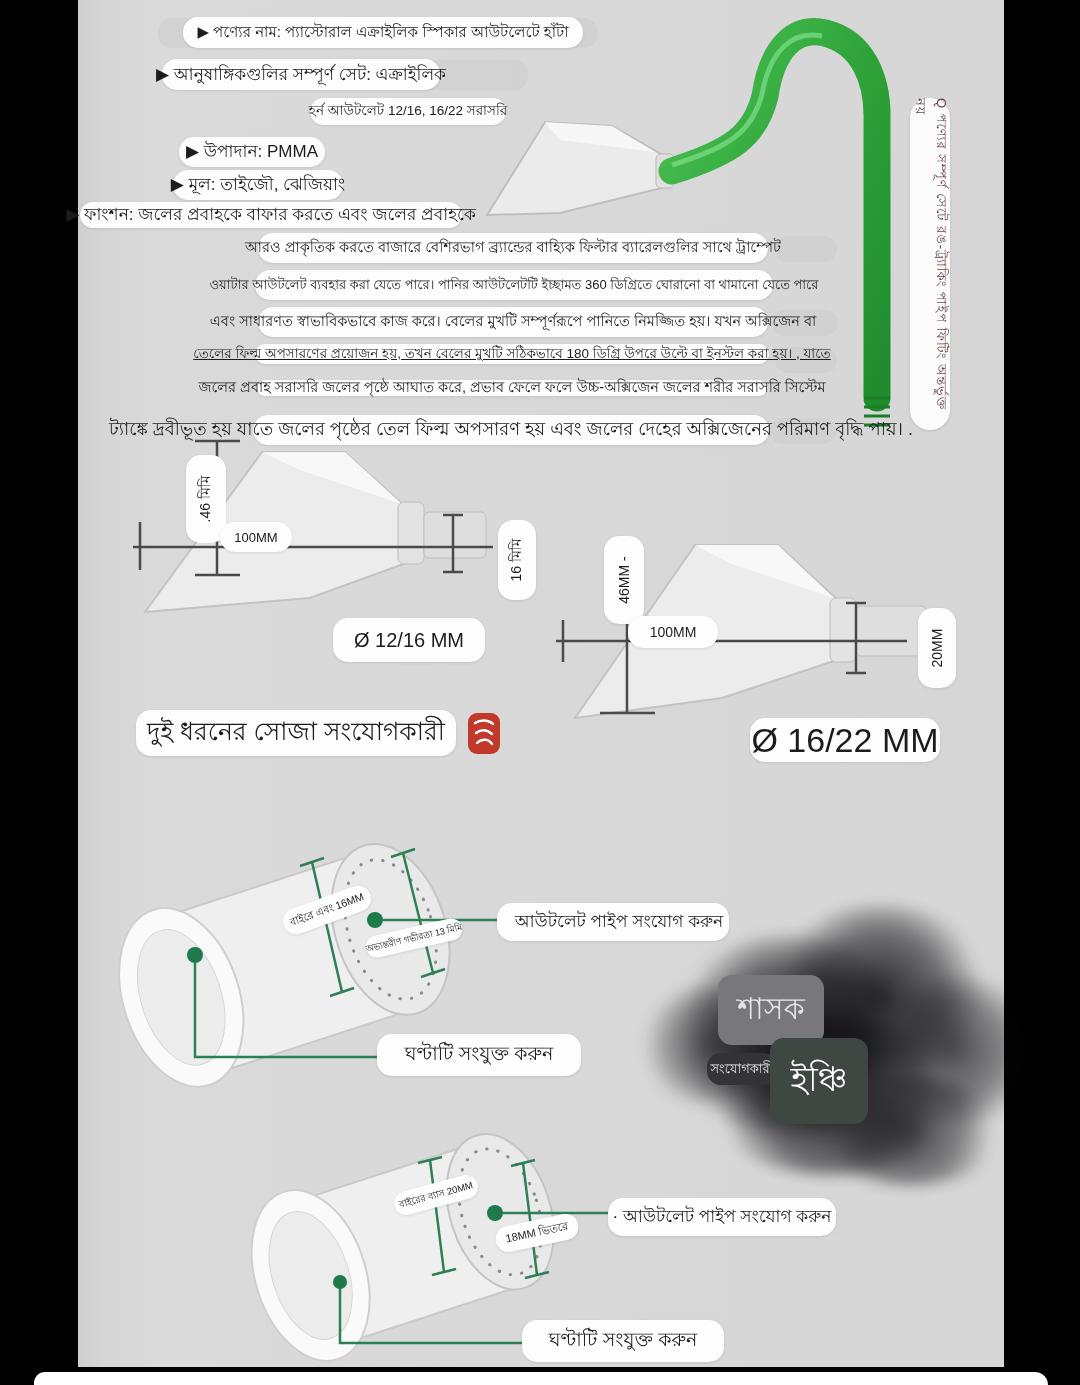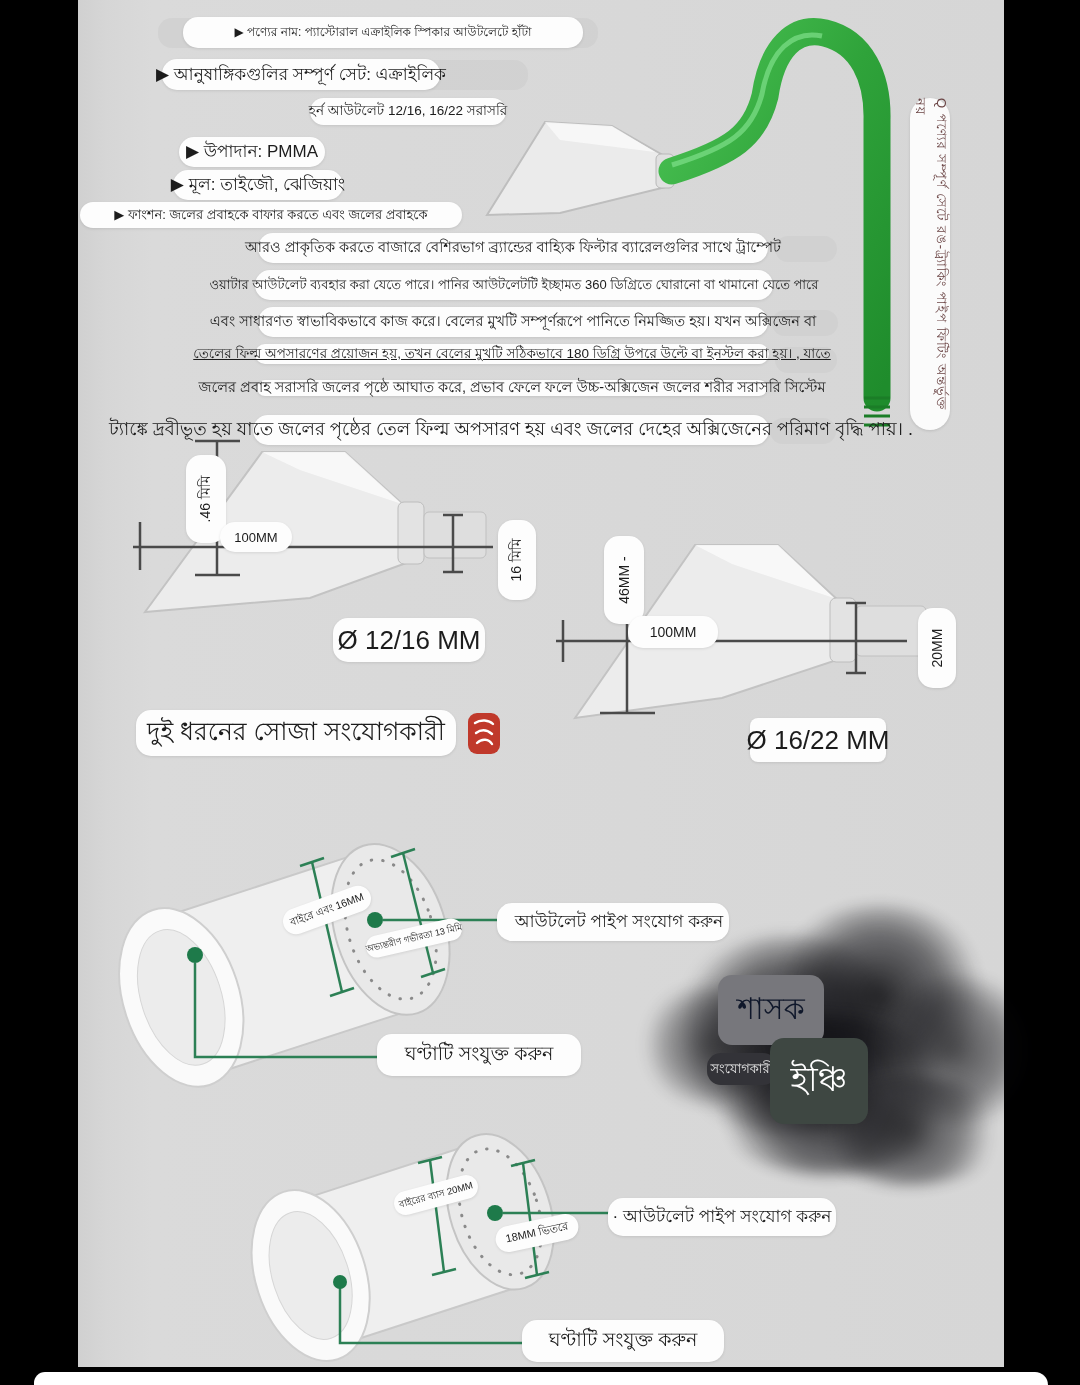--- a/index.html
+++ b/index.html
@@ -125,42 +125,42 @@
         <line x1="511" y1="1166" x2="535" y2="1160"></line>
         <line x1="525" y1="1278" x2="549" y2="1272"></line>
       <line x1="503" y1="1213" x2="610" y2="1213"></line>
       <polyline points="340,1282 340,1343 522,1343"></polyline>
     </g>
     <circle cx="495" cy="1213" r="8" fill="#1e7a4a"></circle>
     <circle cx="340" cy="1282" r="7" fill="#1e7a4a"></circle>
   </svg>
 
   <div class="stub" style="left:158px;top:18px;width:440px;height:30px;"></div>
-  <div class="pill" style="left:183px;top:17px;width:400px;height:31px;font-size:12px;">
+  <div class="pill" style="left:183px;top:17px;width:400px;height:31px;font-size:15px;">
       <span>▶ পণ্যের নাম: প্যাস্টোরাল এক্রাইলিক স্পিকার আউটলেটে হাঁটা</span>
     </div>
 
   <div class="stub" style="left:168px;top:60px;width:360px;height:30px;"></div>
   <div class="pill" style="left:162px;top:59px;width:278px;height:31px;font-size:17px;">
       <span>▶ আনুষাঙ্গিকগুলির সম্পূর্ণ সেট: এক্রাইলিক</span>
     </div>
 
   <div class="pill" style="left:310px;top:98px;width:196px;height:27px;font-size:13.5px;">
       <span>হর্ন আউটলেট 12/16, 16/22 সরাসরি</span>
     </div>
 
   <div class="pill" style="left:179px;top:137px;width:146px;height:30px;font-size:17px;">
       <span>▶ উপাদান: PMMA</span>
     </div>
 
   <div class="pill" style="left:173px;top:170px;width:170px;height:30px;font-size:17px;">
       <span>▶ মূল: তাইজৌ, ঝেজিয়াং</span>
     </div>
 
-  <div class="pill" style="left:80px;top:202px;width:382px;height:26px;font-size:13px;">
+  <div class="pill" style="left:80px;top:202px;width:382px;height:26px;font-size:17px;">
       <span>▶ ফাংশন: জলের প্রবাহকে বাফার করতে এবং জলের প্রবাহকে</span>
     </div>
 
   <div class="stub" style="left:775px;top:236px;width:62px;height:26px;"></div>
   <div class="pill" style="left:258px;top:233px;width:510px;height:30px;font-size:14.5px;">
       <span>আরও প্রাকৃতিক করতে বাজারে বেশিরভাগ ব্র্যান্ডের বাহ্যিক ফিল্টার ব্যারেলগুলির সাথে ট্রাম্পেট</span>
     </div>
 
   <div class="pill" style="left:255px;top:270px;width:518px;height:30px;font-size:13px;">
       <span>ওয়াটার আউটলেট ব্যবহার করা যেতে পারে। পানির আউটলেটটি ইচ্ছামত 360 ডিগ্রিতে ঘোরানো বা থামানো যেতে পারে</span>
@@ -191,34 +191,34 @@
 
   <div class="pill vpill" style="left:186px;top:455px;width:40px;height:88px;font-size:14px;">
       <span>.46 মিমি</span>
     </div>
   <div class="pill" style="left:220px;top:522px;width:72px;height:30px;font-size:13px;">
       <span>100MM</span>
     </div>
   <div class="pill vpill" style="left:498px;top:520px;width:38px;height:80px;font-size:14px;">
       <span>16 মিমি</span>
     </div>
-  <div class="pill" style="left:333px;top:618px;width:152px;height:44px;font-size:26px;">
+  <div class="pill" style="left:333px;top:618px;width:152px;height:44px;font-size:20px;">
       <span>Ø 12/16 MM</span>
     </div>
 
   <div class="pill vpill" style="left:604px;top:536px;width:40px;height:88px;font-size:14px;">
       <span>46MM -</span>
     </div>
   <div class="pill" style="left:628px;top:616px;width:90px;height:32px;font-size:14px;">
       <span>100MM</span>
     </div>
   <div class="pill vpill" style="left:918px;top:608px;width:38px;height:80px;font-size:14px;">
       <span>20MM</span>
     </div>
-  <div class="pill" style="left:750px;top:718px;width:136px;height:44px;font-size:26px;border-radius:8px;">
+  <div class="pill" style="left:750px;top:718px;width:190px;height:44px;font-size:34px;">
       <span>Ø 16/22 MM</span>
     </div>
 
   <div class="pill" style="left:136px;top:710px;width:320px;height:46px;font-size:25px;text-align:right;">
       <span>দুই ধরনের সোজা সংযোগকারী</span>
     </div>
   <svg class="stamp" viewBox="0 0 34 45">
     <rect x="1" y="2" width="32" height="41" rx="9" fill="#c0392b"></rect>
     <path d="M8 12 C14 8 22 9 26 13 M9 22 Q17 16 25 23 M10 32 C15 27 22 28 25 33" stroke="#fff" stroke-width="2.4" fill="none" stroke-linecap="round"></path>
   </svg>
@@ -237,21 +237,21 @@
     </div>
 
   <div class="smoke">
     <div class="puff" style="left:30px;top:30px;width:240px;height:200px;"></div>
     <div class="puff" style="left:130px;top:0px;width:220px;height:180px;opacity:.9;"></div>
     <div class="puff" style="left:60px;top:110px;width:260px;height:160px;opacity:.95;"></div>
     <div class="puff" style="left:230px;top:70px;width:170px;height:150px;opacity:.7;"></div>
     <div class="puff" style="left:0px;top:80px;width:140px;height:120px;opacity:.6;"></div>
     <div class="puff" style="left:170px;top:170px;width:200px;height:110px;opacity:.75;"></div>
   </div>
-  <div class="badge" style="left:718px;top:975px;width:106px;height:70px;background:#77777c;color:#0f172a;font-size:30px;">
+  <div class="badge" style="left:718px;top:975px;width:106px;height:70px;background:#77777c;color:#e5e5e5;font-size:30px;">
       <span>শাসক</span>
     </div>
   <div class="badge" style="left:707px;top:1053px;width:70px;height:32px;background:#333338;color:#e8e8e8;font-size:13px;">
       <span>সংযোগকারী</span>
     </div>
   <div class="badge" style="left:770px;top:1038px;width:98px;height:86px;background:#3e4742;color:#fff;font-size:34px;">
       <span>ইঞ্চি</span>
     </div>
 
   <div class="pill" style="left:393px;top:1183px;width:86px;height:24px;font-size:9.5px;transform:rotate(-15deg);">

